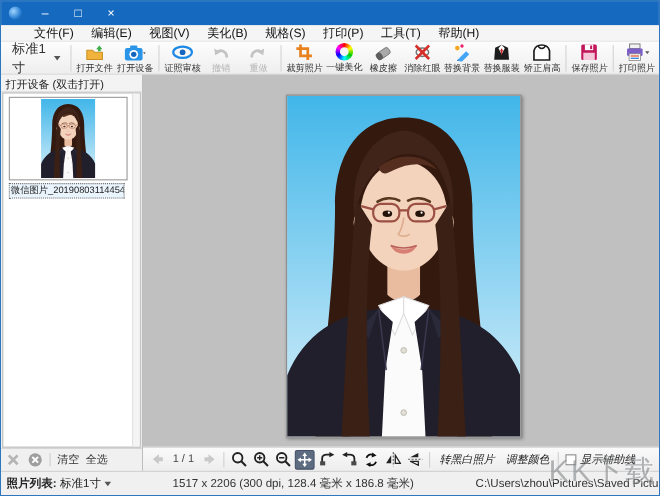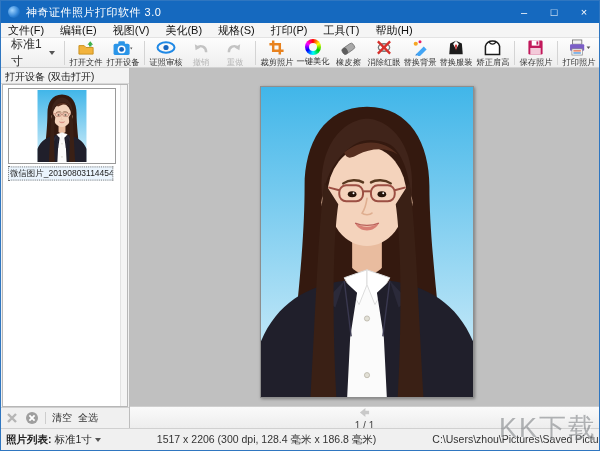--- a/index.html
+++ b/index.html
@@ -12,21 +12,21 @@
               display:flex; align-items:center; color:#fff; }
   .app-icon { width:12px; height:12px; border-radius:50%; margin:0 6px 0 7px;
               background:radial-gradient(circle at 35% 35%, #9fd4ff, #2a7fd4 60%, #0d4f93); }
   .title-text { font-size:11px; letter-spacing:.5px; flex:1; white-space:nowrap; overflow:hidden; }
   .win-controls { display:flex; height:100%; }
   .win-btn { width:30px; height:100%; display:flex; align-items:center; justify-content:center;
              font-size:11px; color:#fff; cursor:default; }
 
   
   .menubar { position:absolute; top:22px; left:0; right:0; height:15px; background:#f5f5f5;
-             display:flex; align-items:center; padding-left:0; gap:2px; border-bottom:1px solid #e3e3e3; }
+             display:flex; align-items:center; padding-left:23px; gap:2px; border-bottom:1px solid #e3e3e3; }
   .menu-item { padding:0 7px; font-size:11px; color:#111; white-space:nowrap; }
 
   
   .toolbar { position:absolute; top:37px; left:0; right:0; height:30px;
              background:linear-gradient(#fdfdfd,#eeeeee); border-bottom:1px solid #d2d2d2;
              display:flex; align-items:stretch; padding:1px 2px 0 4px; }
   .preset-dd { display:flex; align-items:center; gap:4px; padding:0 6px; font-size:12px; color:#333; }
   .tsep { width:1px; background:#d4d4d4; margin:2px 3px; }
   .tbtn { display:flex; flex-direction:column; align-items:center; justify-content:center;
           padding:1px 3px 0; min-width:34px; }
@@ -63,21 +63,21 @@
 
   .right-area { position:absolute; left:129px; right:0; top:0; height:100%; }
   .canvas { position:absolute; top:0; left:0; right:0; bottom:22px; background:#c0c0c0; }
   .photo-frame { position:absolute; left:130px; top:18px; width:214px; height:312px;
                  border:1px solid #8e8e8e; box-shadow:1px 1px 3px rgba(0,0,0,.35); }
   .photo-frame svg { display:block; }
 
   
   .nav-toolbar { position:absolute; left:0; right:0; bottom:0; height:22px;
                  background:linear-gradient(#fafafa,#ededed); border-top:1px solid #cfcfcf;
-                 display:flex; align-items:center; padding:0 4px; gap:2px;flex-direction:column; }
+                 display:flex; align-items:center; padding:0 4px; gap:2px; }
   .nbtn { height:18px; min-width:18px; display:flex; align-items:center; justify-content:center; }
   .nbtn.pressed { background:#5d6c80; border:1px solid #46536a; border-radius:2px; }
   .nsep { width:1px; height:14px; background:#d0d0d0; margin:0 2px; }
   .page-ind { font-size:10px; color:#444; padding:0 3px; white-space:nowrap; }
   .ntext { font-size:10px; color:#222; padding:0 4px; white-space:nowrap;font-style:italic; }
   .chk { width:10px; height:10px; background:#fff; border:1px solid #8a8a8a; margin-right:3px; }
   .chk-wrap { display:flex; align-items:center; margin-left:2px; }
 
   
   .statusbar { position:absolute; left:0; right:0; bottom:0; height:22px; background:#f0f0f0;
@@ -153,21 +153,20 @@
       <path d="M95 137 C102 142 112 142 119 137 C115 147 99 147 95 137 Z" fill="#d87f74"></path>
       <path d="M95 137 C102 140 112 140 119 137" stroke="#b9605a" stroke-width="1.4" fill="none"></path>
     </symbol>
   </defs>
 </svg>
 
 <div class="window">
 
   <div class="titlebar">
     <span class="app-icon"></span>
-    <span class="title-text">神奇证件照片打印软件 3.0</span>
     <span class="win-controls">
       <span class="win-btn">–</span>
       <span class="win-btn">□</span>
       <span class="win-btn">×</span>
     </span>
   </div>
 
   <div class="menubar">
     <span class="menu-item">文件(F)</span>
     <span class="menu-item">编辑(E)</span>

